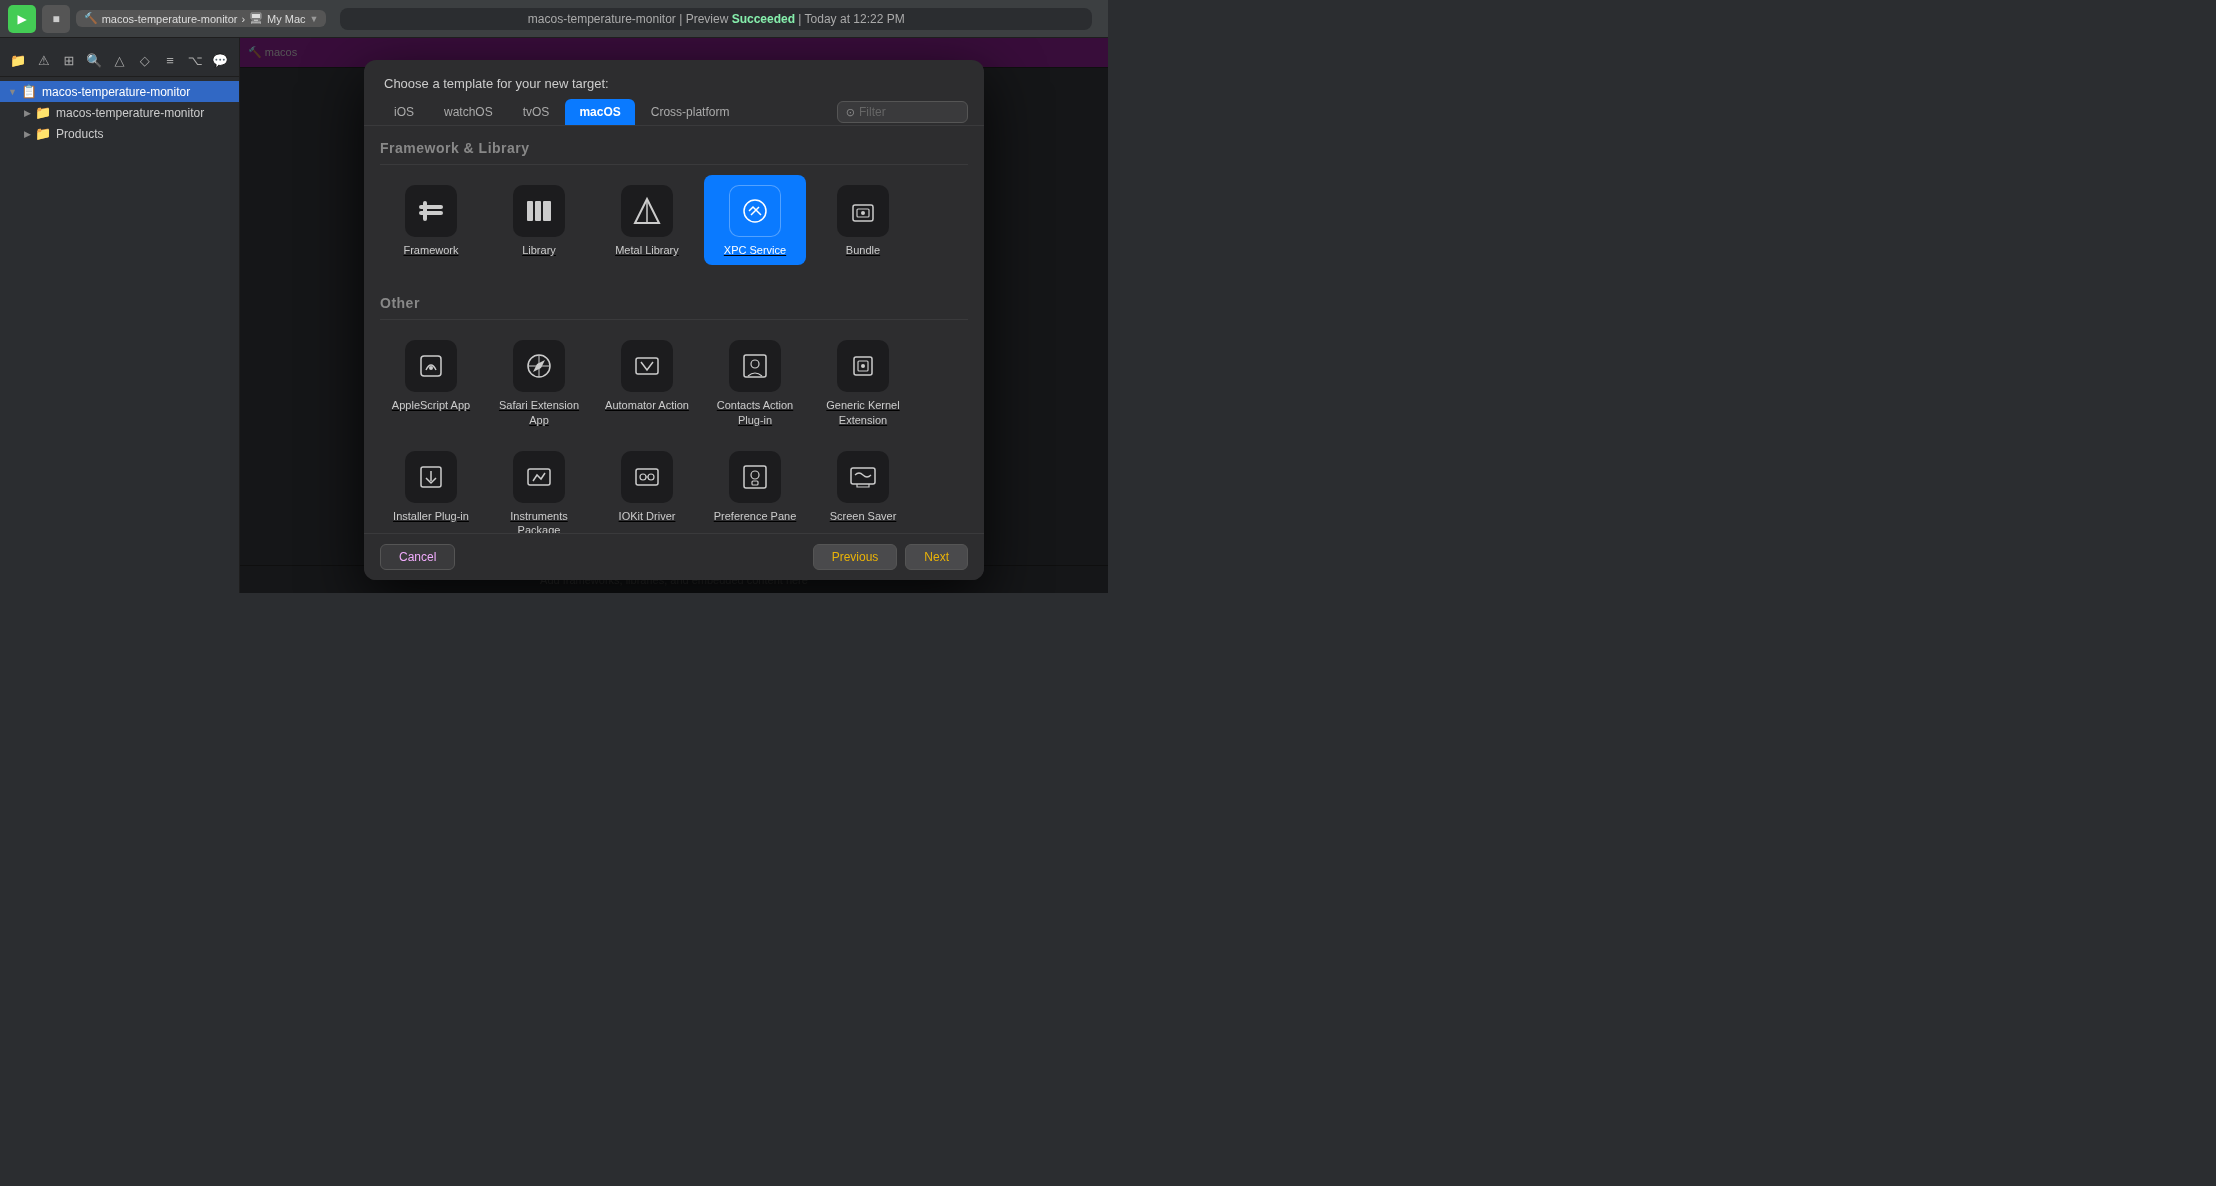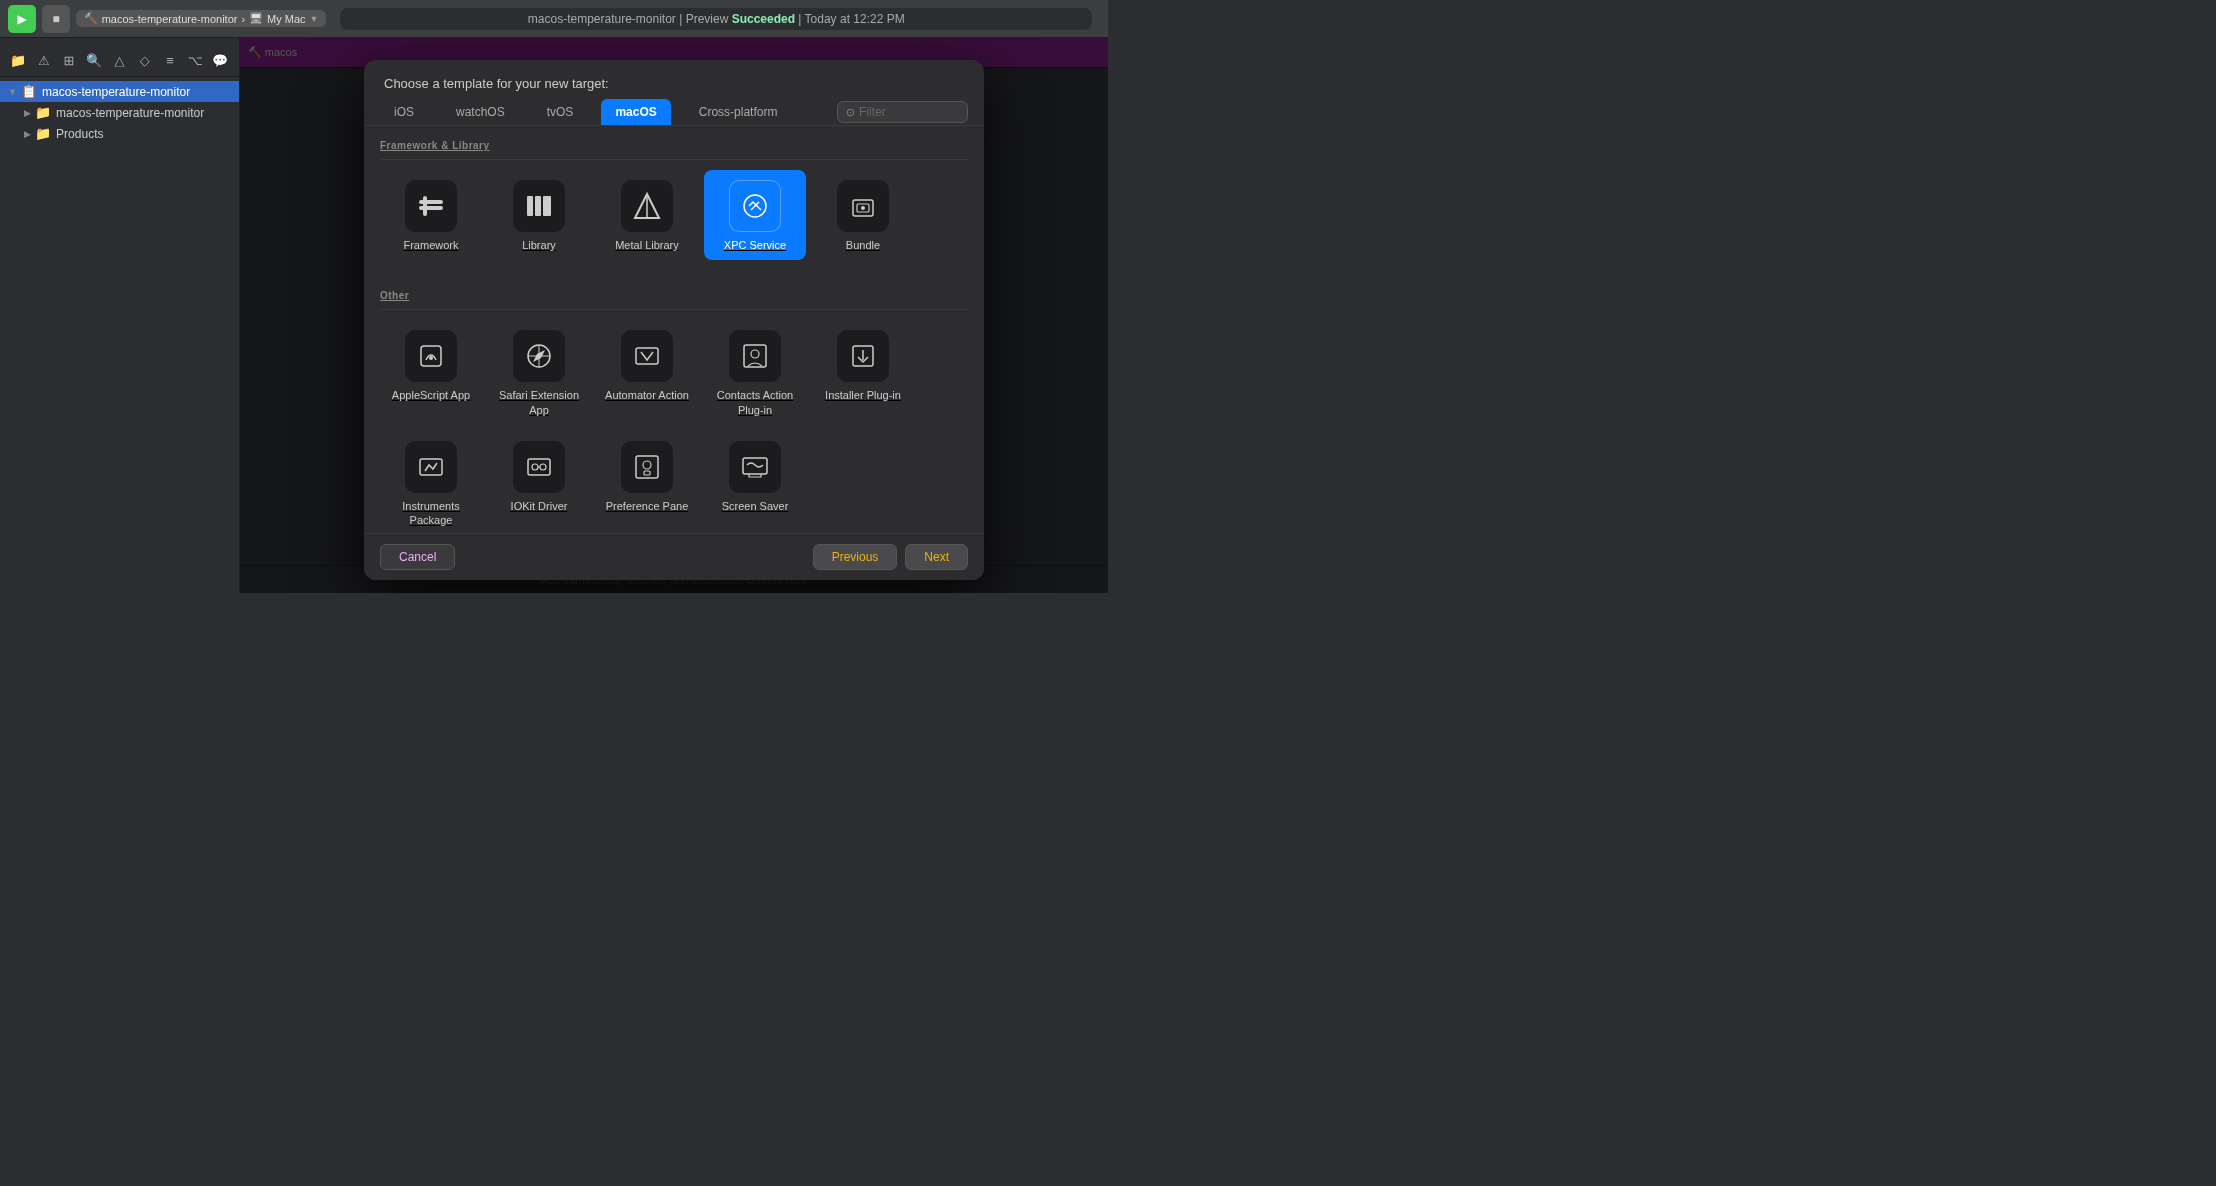--- a/index.html
+++ b/index.html
@@ -147,21 +147,21 @@
       padding: 16px 20px 8px;
       font-size: 13px;
       color: #ccc;
     }
 
     
     .modal-tabs {
       display: flex;
       align-items: center;
       padding: 0 16px;
-      gap: 14px;
+      gap: 2px;
       border-bottom: 1px solid #3a3a3c;
       background: #2d2d2f;
     }
     .modal-tab {
       padding: 6px 14px;
       font-size: 12px;
       color: #aaa;
       border-radius: 6px 6px 0 0;
       cursor: pointer;
       border: none;
@@ -195,28 +195,27 @@
     
     .modal-body {
       flex: 1;
       overflow-y: auto;
       padding: 0;
     }
     .template-section {
       padding: 10px 16px 6px;
     }
     .section-title {
-      font-size: 10px;
+      font-size: 14px;
       color: #888;
       font-weight: 600;
       letter-spacing: 0.5px;
       padding: 4px 0 8px;
       border-bottom: 1px solid #3a3a3c;
       margin-bottom: 10px;
-      text-decoration: underline;
     }
     .template-grid {
       display: flex;
       flex-wrap: wrap;
       gap: 6px;
       padding-bottom: 10px;
       text-decoration: underline;
     }
     .template-item {
       display: flex;
@@ -475,20 +474,30 @@
                 <div class="template-icon">
                   <svg width="32" height="32" viewBox="0 0 32 32" fill="none">
                     <rect x="5" y="5" width="22" height="22" rx="2" fill="none" stroke="#ccc" stroke-width="1.5"></rect>
                     <circle cx="16" cy="14" r="4" fill="none" stroke="#ccc" stroke-width="1.2"></circle>
                     <path d="M9 26 Q16 20 23 26" stroke="#ccc" stroke-width="1.2" fill="none"></path>
                   </svg>
                 </div>
                 <span class="template-label">Contacts Action Plug-in</span>
               </div>
 
+              <div class="template-item">
+                <div class="template-icon">
+                  <svg width="32" height="32" viewBox="0 0 32 32" fill="none">
+                    <rect x="7" y="7" width="18" height="18" rx="2" fill="none" stroke="#ccc" stroke-width="1.5"></rect>
+                    <rect x="11" y="11" width="10" height="10" rx="1" fill="none" stroke="#ccc" stroke-width="1.2"></rect>
+                    <circle cx="16" cy="16" r="2" fill="#ccc"></circle>
+                  </svg>
+                </div>
+                <span class="template-label">Generic Kernel Extension</span>
+              </div>
 
               <div class="template-item">
                 <div class="template-icon">
                   <svg width="32" height="32" viewBox="0 0 32 32" fill="none">
                     <rect x="6" y="6" width="20" height="20" rx="2" fill="none" stroke="#ccc" stroke-width="1.5"></rect>
                     <path d="M16 10 L16 20" stroke="#ccc" stroke-width="1.5"></path>
                     <path d="M11 17 L16 22 L21 17" stroke="#ccc" stroke-width="1.5" fill="none"></path>
                   </svg>
                 </div>
                 <span class="template-label">Installer Plug-in</span>

